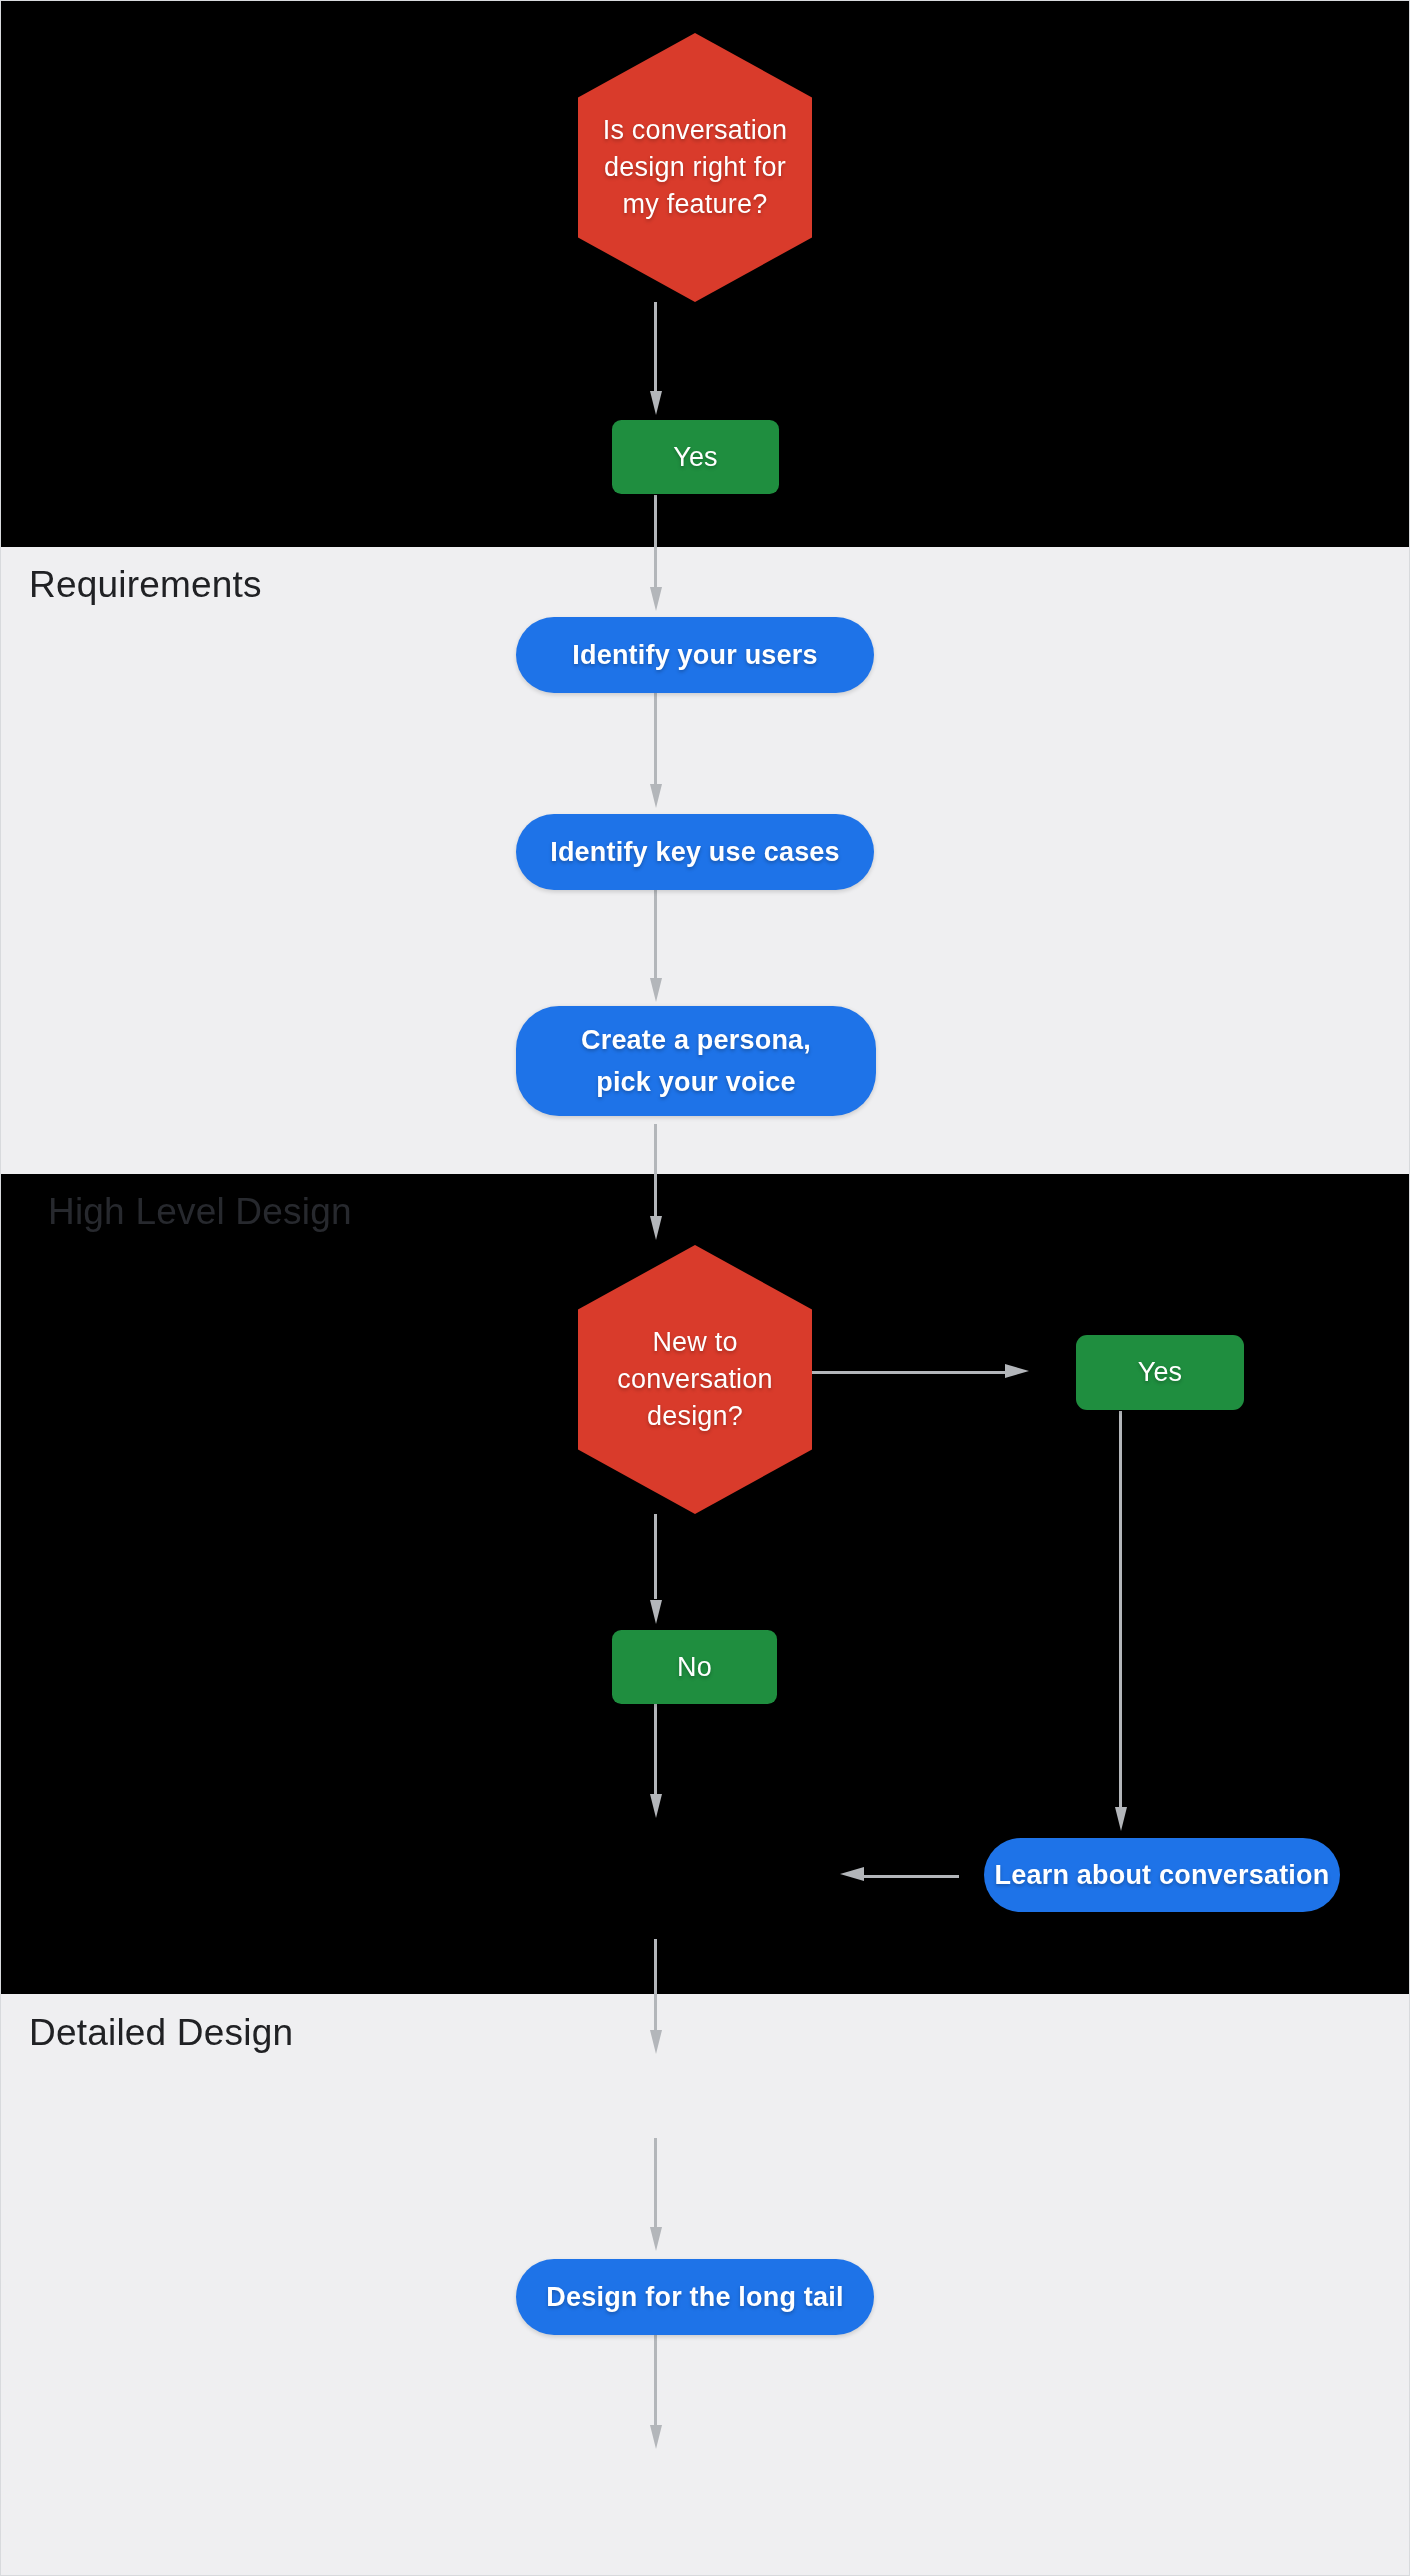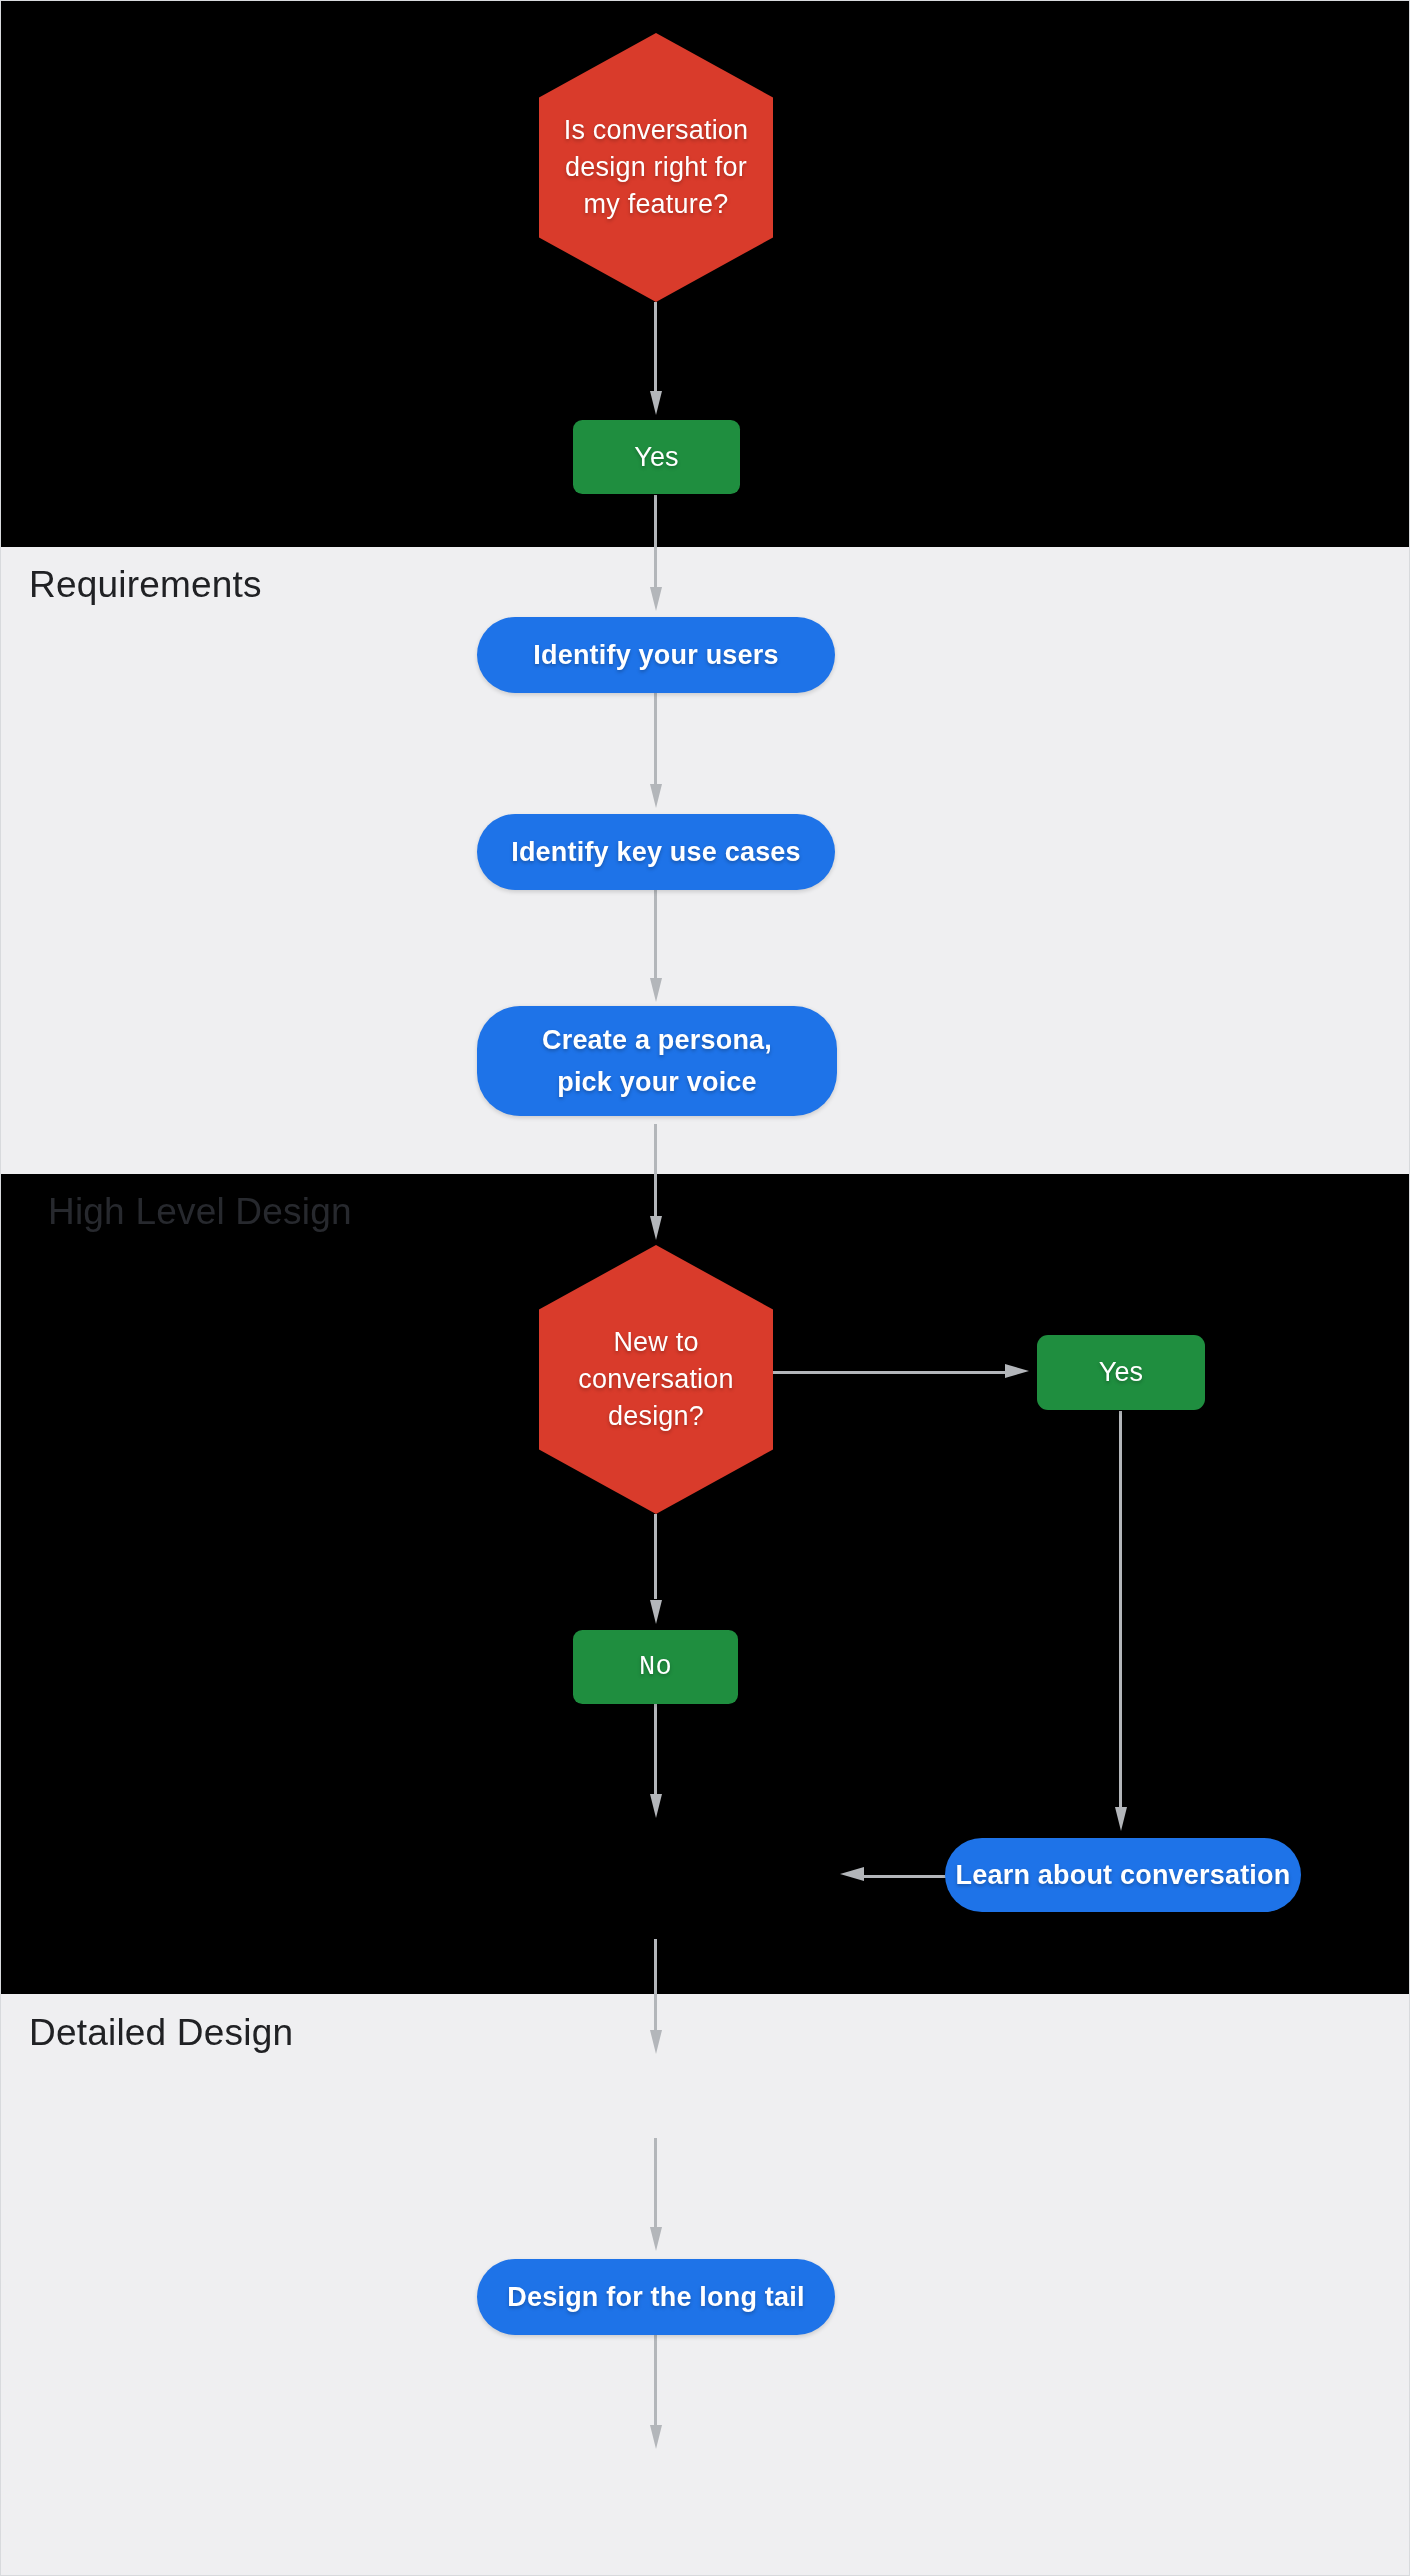--- a/index.html
+++ b/index.html
@@ -32,20 +32,21 @@
     display: flex;
     flex-direction: column;
     align-items: center;
     justify-content: center;
     text-align: center;
     color: var(--node-text, #fff);
     font-size: 27px;
     font-weight: 500;
     letter-spacing: 0.2px;
     text-shadow: 0 1.9px 3.7px rgba(0,0,0,0.25);
+    margin-left: 39px;
   }
   .node span { display: block; }
 
   .hex {
     background: var(--decision-red, #d93b2b);
     clip-path: polygon(50% 0%, 100% 24%, 100% 76%, 50% 100%, 0% 76%, 0% 24%);
     line-height: 37px;
   }
   .pill {
     background: var(--step-blue, #1e73e8);
@@ -149,21 +150,21 @@
   </div>
 
   <div class="node hex" style="left:538px; top:1244px; width:234px; height:269px;">
     <span>New to</span>
     <span>conversation</span>
     <span>design?</span>
   </div>
 
   <div class="node btn" style="left:1036px; top:1334px; width:168px; height:75px; border-radius:11px;">Yes</div>
 
-  <div class="node btn" style="left:572px; top:1629px; width:165px; height:74px;font-family:Liberation Mono, monospace;">No</div>
+  <div class="node btn" style="left:572px; top:1629px; width:165px; height:74px;">No</div>
 
 
   <div class="node pill" style="left:944px; top:1837px; width:356px; height:74px; border-radius:37px;">Learn about conversation</div>
 
 
   <div class="node pill" style="left:476px; top:2258px; width:358px; height:76px;">Design for the long tail</div>
 
 
 </div>
 

